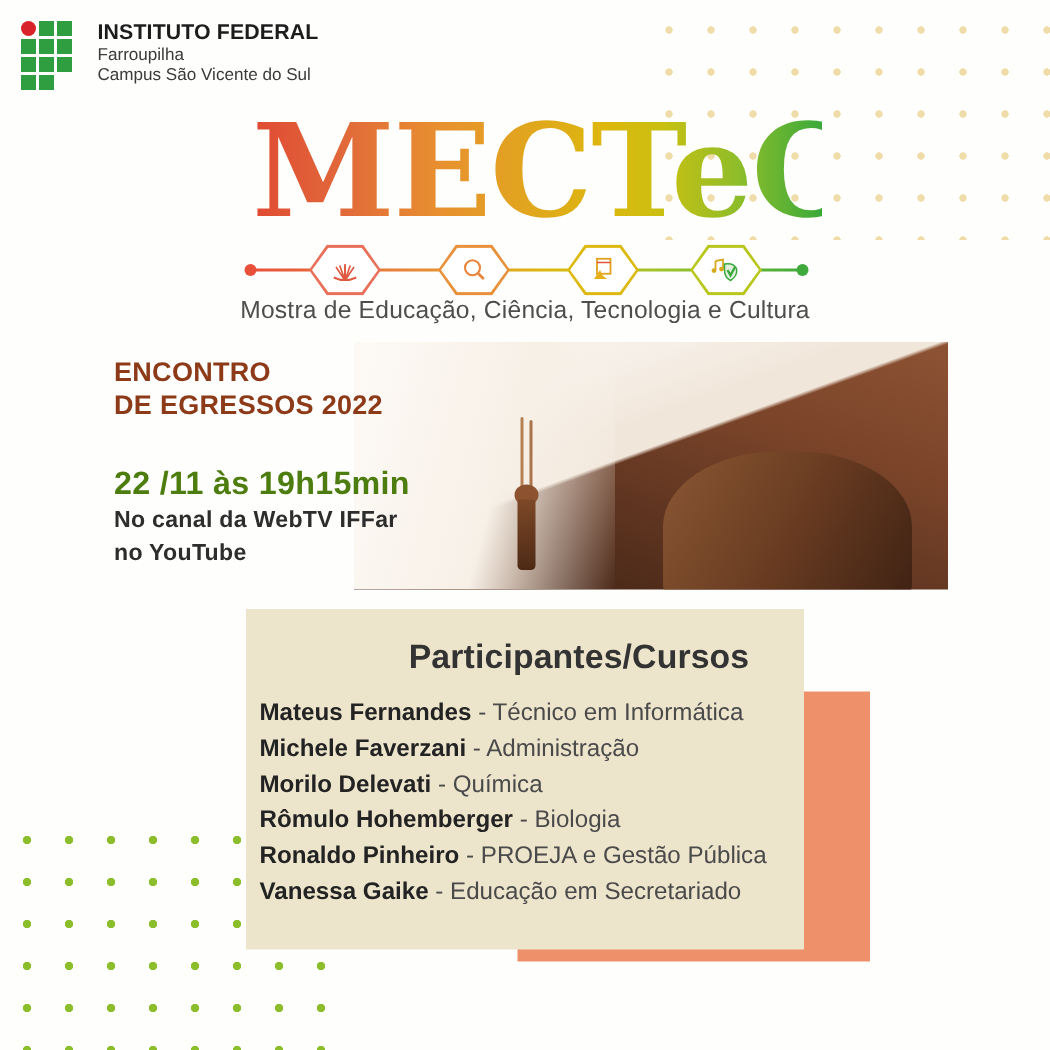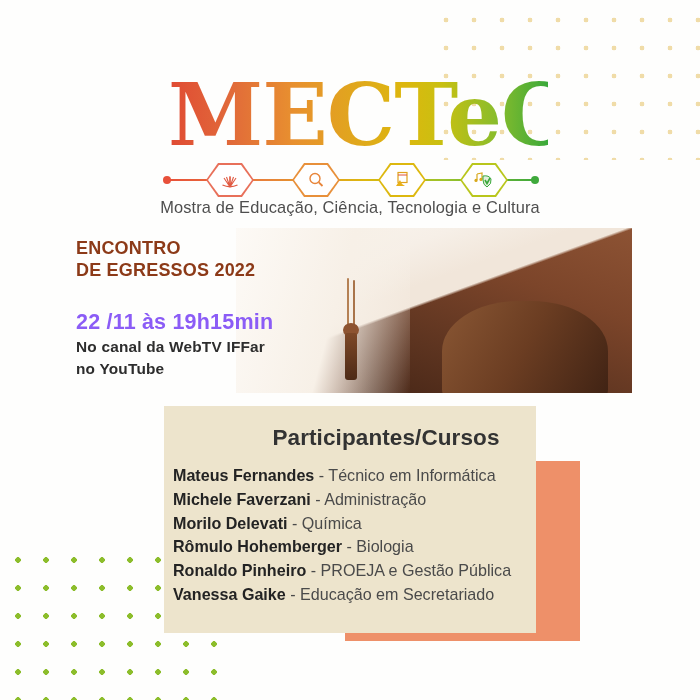--- a/index.html
+++ b/index.html
@@ -111,21 +111,21 @@
     position:absolute;left:27%;top:30%;width:16px;height:62%;
   }
   #photo-tassel .cord{position:absolute;left:4px;top:0;width:2px;height:46%;background:#b58154;border-radius:2px;}
   #photo-tassel .cord2{position:absolute;left:10px;top:2%;width:2px;height:44%;background:#a9744a;border-radius:2px;}
   #photo-tassel .knot{position:absolute;left:0px;top:44%;width:16px;height:14px;border-radius:50%;background:#8d5330;}
   #photo-tassel .skirt{position:absolute;left:2px;top:54%;width:12px;height:46%;background:linear-gradient(180deg,#7d4827,#4d2a16);border-radius:2px 2px 3px 3px;}
 
   
   #headline{position:absolute;left:76px;top:238px;z-index:4;}
   .h-line{font-size:18px;font-weight:bold;color:#8c3a18;line-height:1.22;letter-spacing:.2px;}
-  #when{position:absolute;left:76px;top:310px;z-index:4;font-size:21.5px;font-weight:bold;color:#8b5cf6;letter-spacing:.2px;}
+  #when{position:absolute;left:76px;top:310px;z-index:4;font-size:21.5px;font-weight:bold;color:#4d7c0f;letter-spacing:.2px;}
   #where{position:absolute;left:76px;top:336px;z-index:4;font-size:15.4px;font-weight:bold;color:#2d2d2d;line-height:1.42;letter-spacing:.2px;}
 
   
   #orange-block{position:absolute;left:345px;top:461px;width:235px;height:180px;background:#ee9069;}
   #beige-block{position:absolute;left:164px;top:406px;width:372px;height:227px;background:#ede4cc;}
   #panel-title{
     position:absolute;left:164px;top:425px;width:444px;text-align:center;
     font-size:22.5px;font-weight:bold;color:#333333;letter-spacing:.1px;z-index:3;
   }
   #participants{position:absolute;left:173px;top:464px;width:360px;z-index:3;}
@@ -133,20 +133,40 @@
   .p-row b{color:#232323;font-weight:bold;}
 </style>
 </head>
 <body>
 
 <div id="poster">
 
   <div class="dots" id="dots-top-right"></div>
   <div class="dots" id="dots-bottom-left"></div>
 
+  <div id="logo-block">
+    <div id="logo-mark">
+      <i class="r" style="left:0px;top:0px;"></i>
+      <i style="left:12px;top:0px;"></i>
+      <i style="left:24px;top:0px;"></i>
+      <i style="left:0px;top:12px;"></i>
+      <i style="left:12px;top:12px;"></i>
+      <i style="left:24px;top:12px;"></i>
+      <i style="left:0px;top:24px;"></i>
+      <i style="left:12px;top:24px;"></i>
+      <i style="left:24px;top:24px;"></i>
+      <i style="left:0px;top:36px;"></i>
+      <i style="left:12px;top:36px;"></i>
+    </div>
+    <div id="logo-text">
+      <div id="logo-title">INSTITUTO FEDERAL</div>
+      <div id="logo-sub1">Farroupilha</div>
+      <div id="logo-sub2">Campus São Vicente do Sul</div>
+    </div>
+  </div>
 
   <div id="mectec-wrap">
     <div id="mectec">MECTeC</div>
   </div>
 
   <div id="icon-rail">
     <div id="rail-line"></div>
     <div class="rail-cap" id="rail-cap-l"></div>
     <div class="rail-cap" id="rail-cap-r"></div>
 

